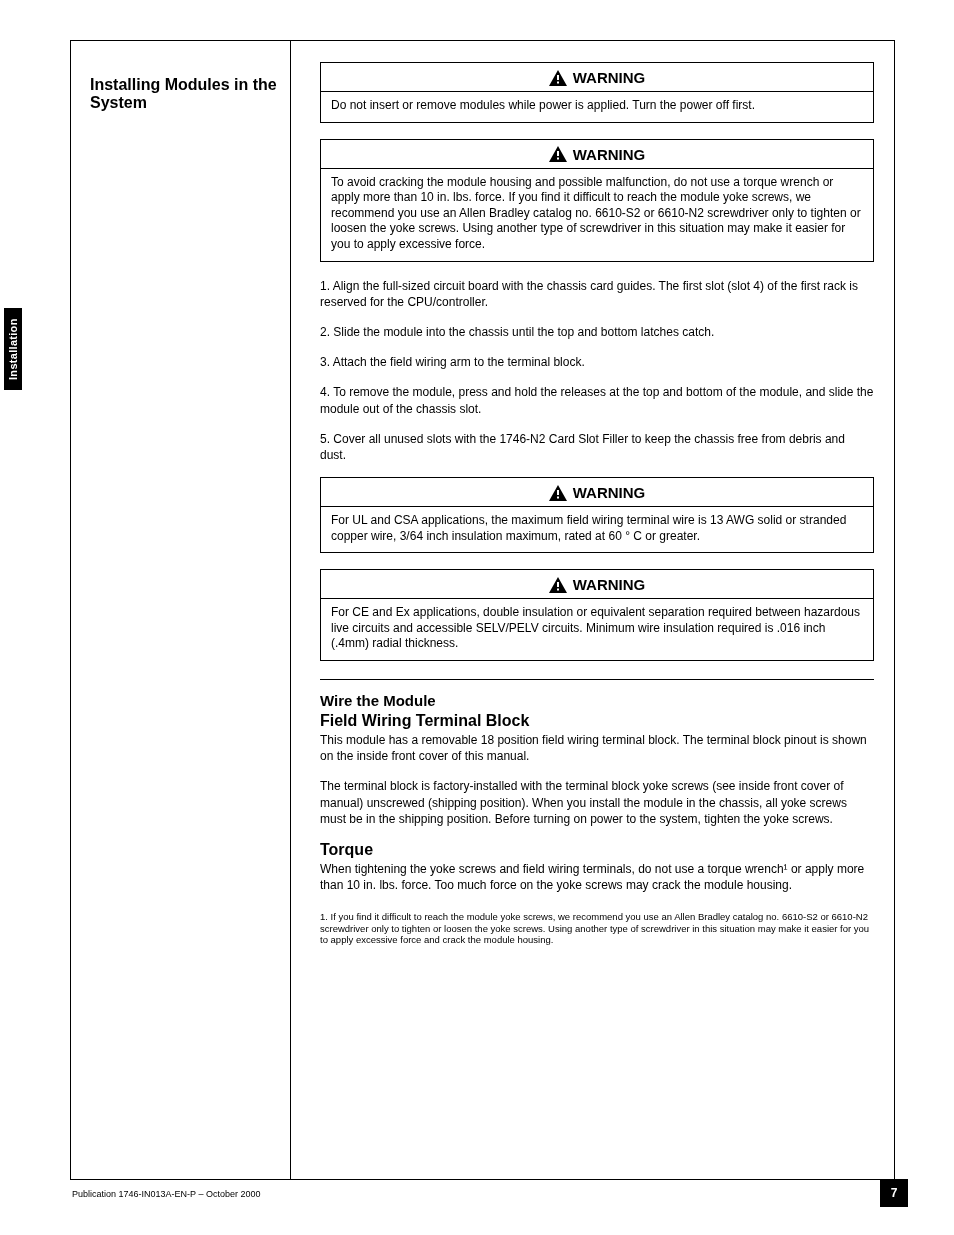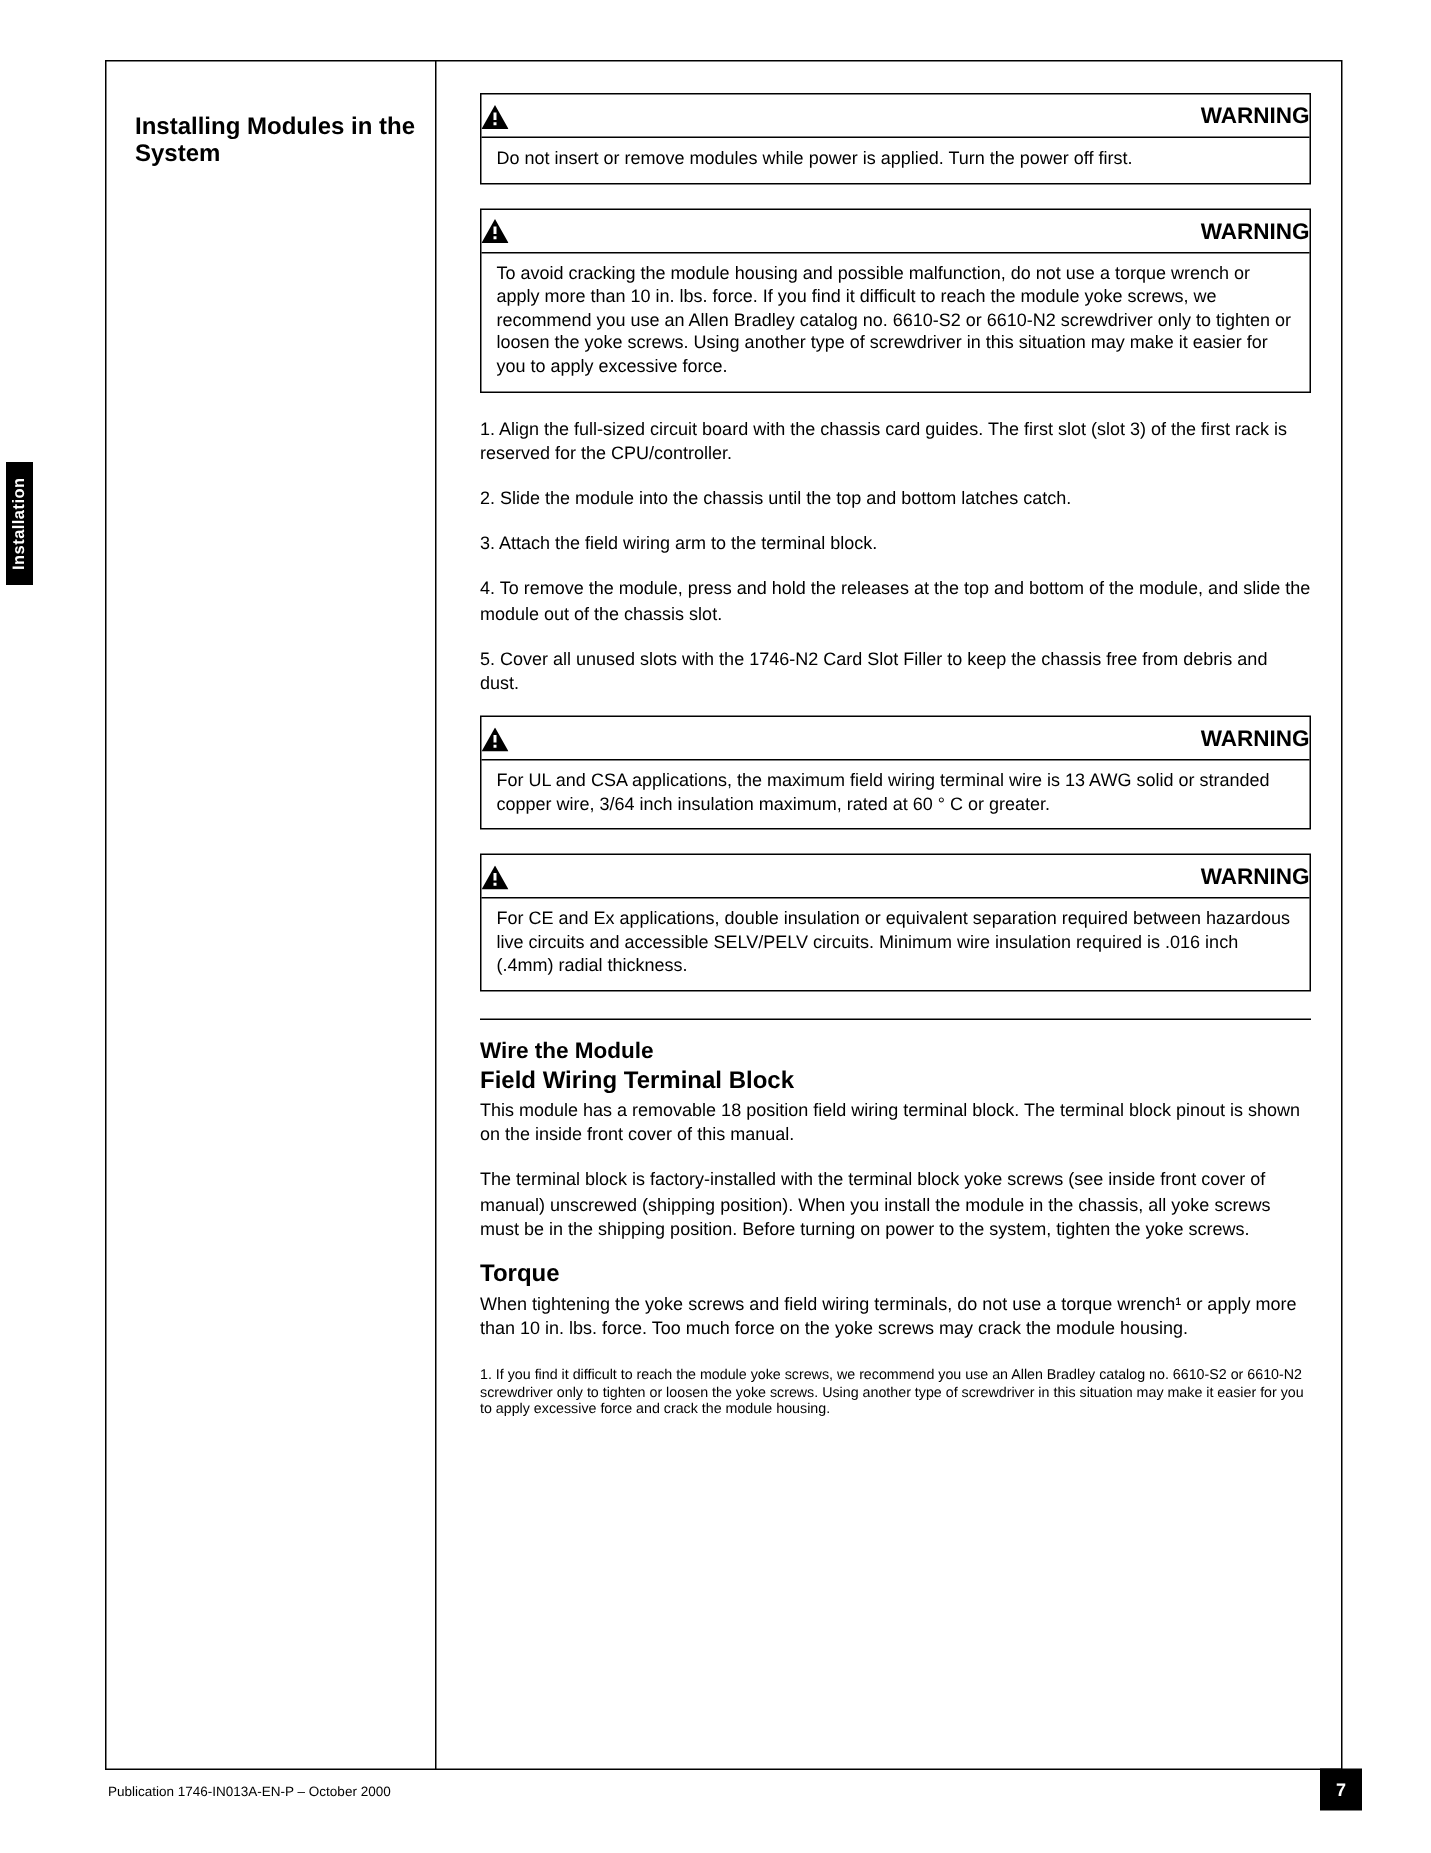--- a/index.html
+++ b/index.html
@@ -56,21 +56,21 @@
     top: 62px;
     width: 554px;
   }
   .warn-box {
     border: 1.3px solid #000;
     margin-bottom: 16px;
   }
   .warn-head {
     display: flex;
     align-items: center;
-    justify-content: space-between;
+    justify-content: center;
     border-bottom: 1.3px solid #000;
     padding: 6px 0 5px 0;
     font-size: 15px;
     font-weight: bold;
     gap: 6px;
   }
   .warn-head svg { flex: 0 0 auto; }
   .warn-body {
     padding: 6px 10px 8px 10px;
     font-size: 12px;
@@ -155,21 +155,21 @@
         <path d="M9 0 L18 16 L0 16 Z" fill="#000"></path>
         <rect x="8" y="5" width="2" height="5" fill="#fff"></rect>
         <rect x="8" y="11.5" width="2" height="2" fill="#fff"></rect>
       </svg>
       <span>WARNING</span>
     </div>
     <div class="warn-body">To avoid cracking the module housing and possible malfunction, do not use a torque wrench or apply more than 10 in. lbs. force. If you find it difficult to reach the module yoke screws, we recommend you use an Allen Bradley catalog no. 6610-S2 or 6610-N2 screwdriver only to tighten or loosen the yoke screws. Using another type of screwdriver in this situation may make it easier for you to apply excessive force.</div>
   </div>
 
 
-  <div class="para">1. Align the full-sized circuit board with the chassis card guides. The first slot (slot 3) of the first rack is reserved for the CPU/controller.</div>
+  <div class="para">1. Align the full-sized circuit board with the chassis card guides. The first slot (slot 4) of the first rack is reserved for the CPU/controller.</div>
   <div class="para">2. Slide the module into the chassis until the top and bottom latches catch.</div>
   <div class="para">3. Attach the field wiring arm to the terminal block.</div>
   <div class="para">4. To remove the module, press and hold the releases at the top and bottom of the module, and slide the module out of the chassis slot.</div>
   <div class="para">5. Cover all unused slots with the 1746-N2 Card Slot Filler to keep the chassis free from debris and dust.</div>
 
   <div class="warn-box">
     <div class="warn-head">
       <svg width="18" height="16" viewBox="0 0 18 16">
         <path d="M9 0 L18 16 L0 16 Z" fill="#000"></path>
         <rect x="8" y="5" width="2" height="5" fill="#fff"></rect>

